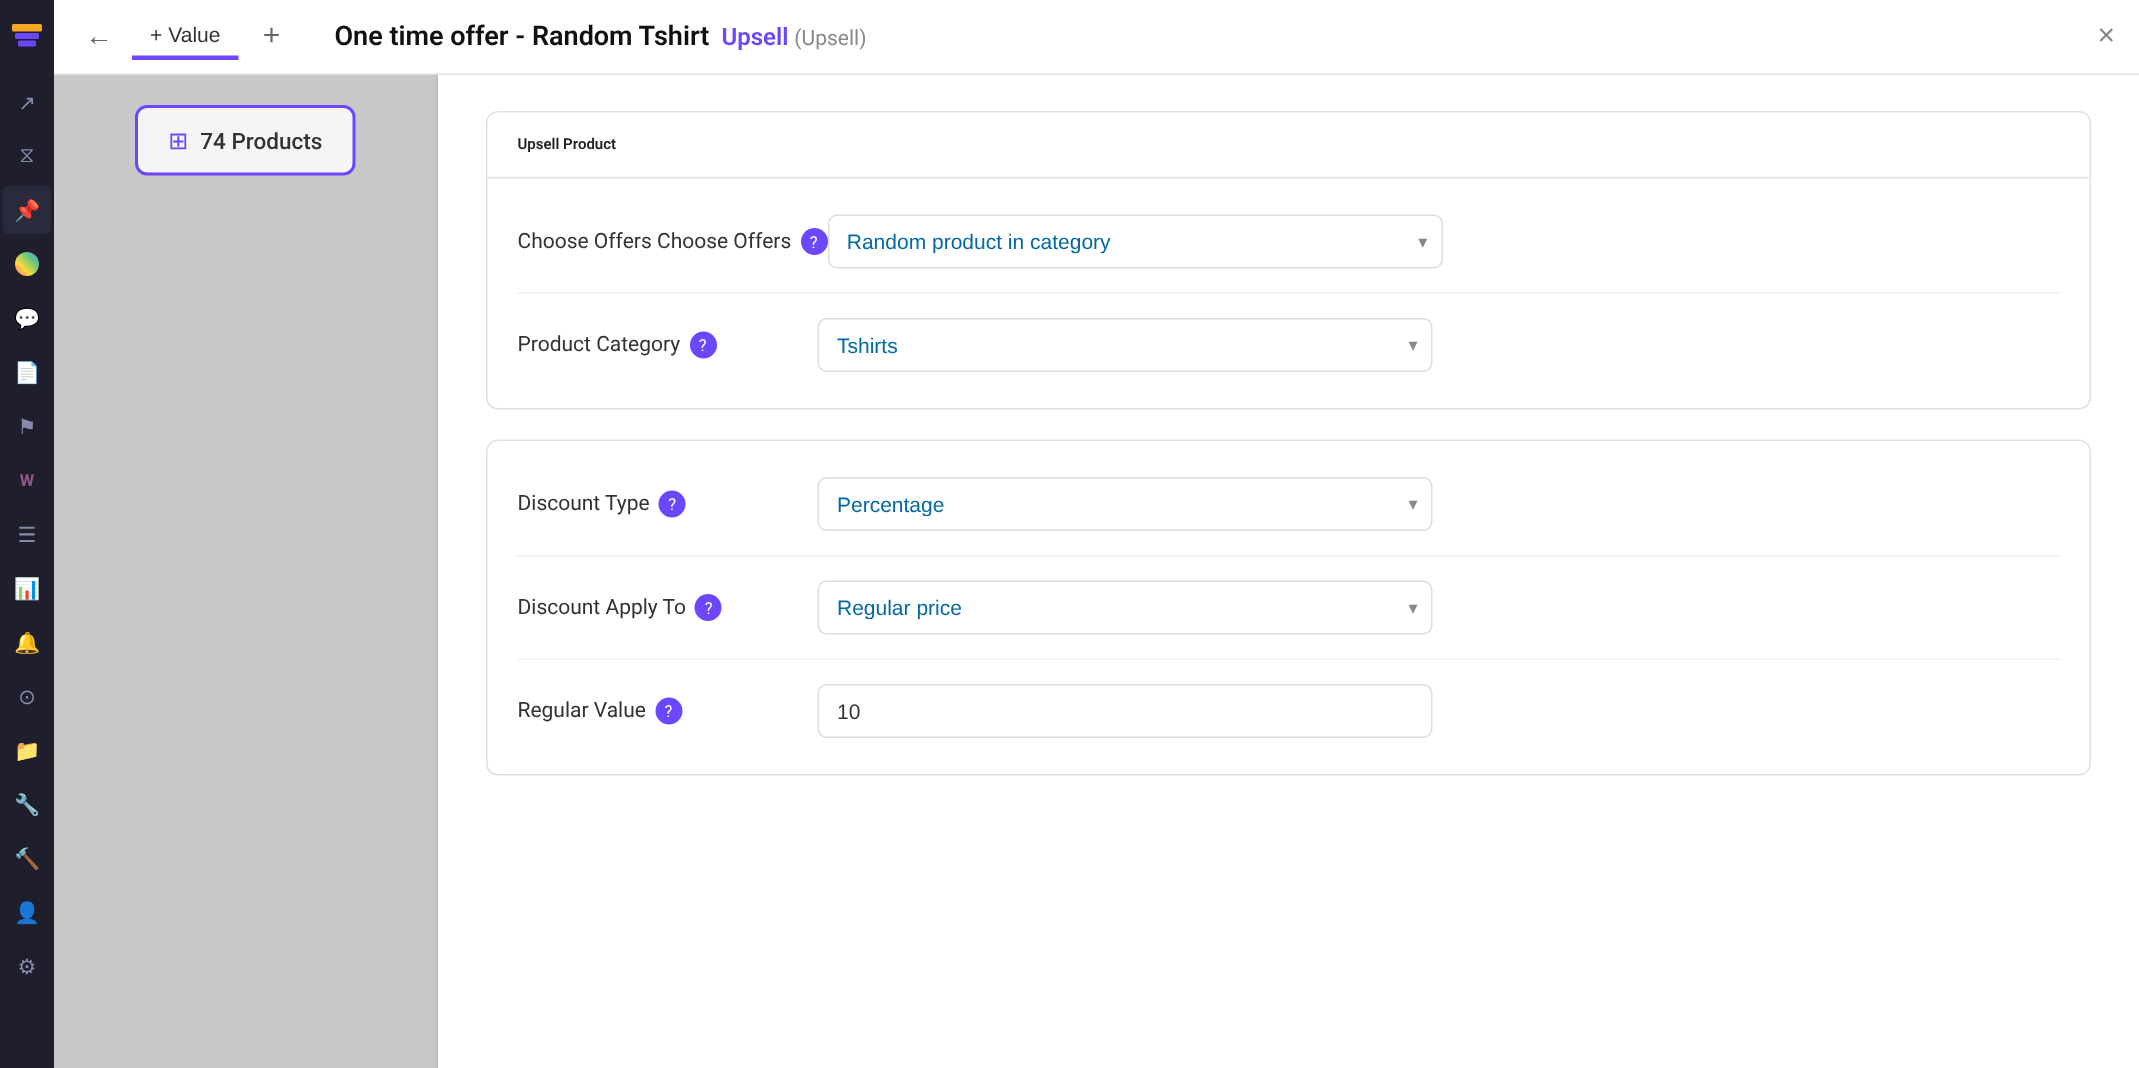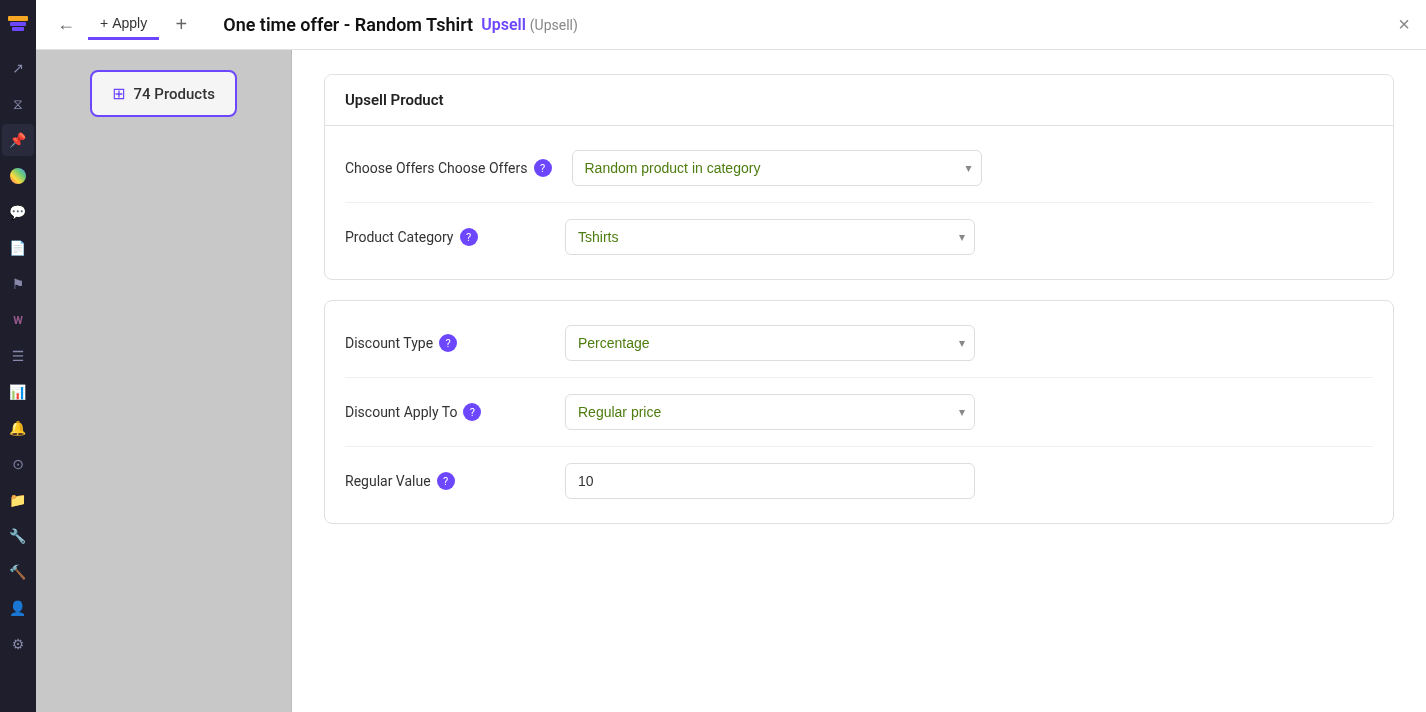--- a/index.html
+++ b/index.html
@@ -167,36 +167,35 @@
       padding: 24px 32px;
     }
 
     .section-card {
       border: 1px solid #e0e0e0;
       border-radius: 8px;
       margin-bottom: 20px;
       overflow: hidden;
     }
     .section-title {
-      font-size: 15px;
+      font-size: 10px;
       font-weight: 600;
       color: #222;
       padding: 16px 20px;
       border-bottom: 1px solid #e0e0e0;
       background: #fff;
     }
     .form-body {
       padding: 8px 20px;
     }
     .form-row {
       display: flex;
       align-items: center;
       padding: 16px 0;
       border-bottom: 1px solid #f0f0f0;
-      gap: 20px;
     }
     .form-row:last-child {
       border-bottom: none;
     }
     .form-label {
       min-width: 200px;
       font-size: 14px;
       color: #333;
       display: flex;
       align-items: center;
@@ -222,21 +221,21 @@
     .select-wrapper {
       position: relative;
       width: 100%;
     }
     .select-wrapper select {
       width: 100%;
       padding: 9px 36px 9px 12px;
       border: 1px solid #ddd;
       border-radius: 6px;
       font-size: 14px;
-      color: #4d7c0f;
+      color: #0369a1;
       background: #fff;
       appearance: none;
       cursor: pointer;
       outline: none;
     }
     .chevron-down {
       position: absolute;
       right: 10px;
       top: 50%;
       transform: translateY(-50%);
@@ -291,21 +290,21 @@
   <div class="sidebar-icon">👤</div>
   <div class="sidebar-icon">⚙</div>
 </div>
 
 <div class="main-area">
 
   <div class="topbar">
     <button class="back-btn">←</button>
     <button class="step-tab">
       <span>+</span>
-      <span>Apply</span>
+      <span>Value</span>
     </button>
     <button class="add-step-btn">+</button>
 
     <div class="page-title-bar">
       <h1>One time offer - Random Tshirt</h1>
       <span class="upsell-badge">
         <span>Upsell</span>&nbsp;<span class="upsell-sub">(Upsell)</span>
       </span>
     </div>
 

